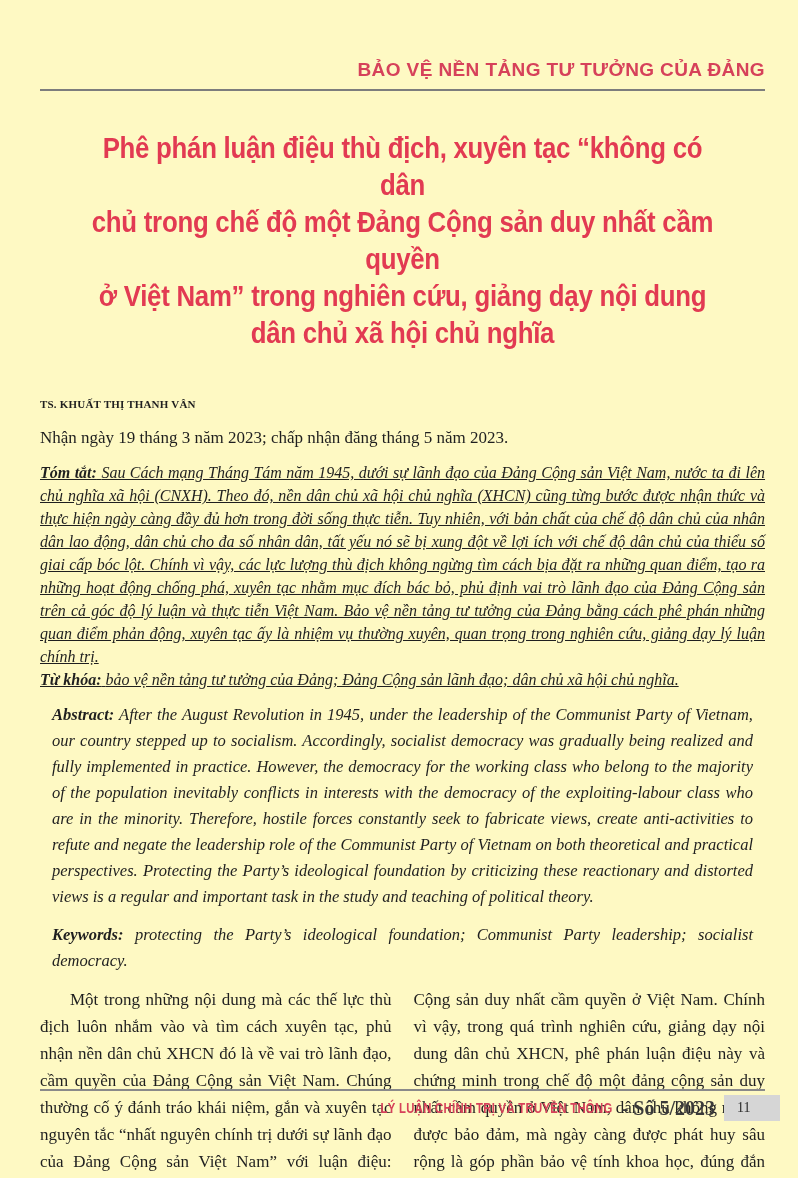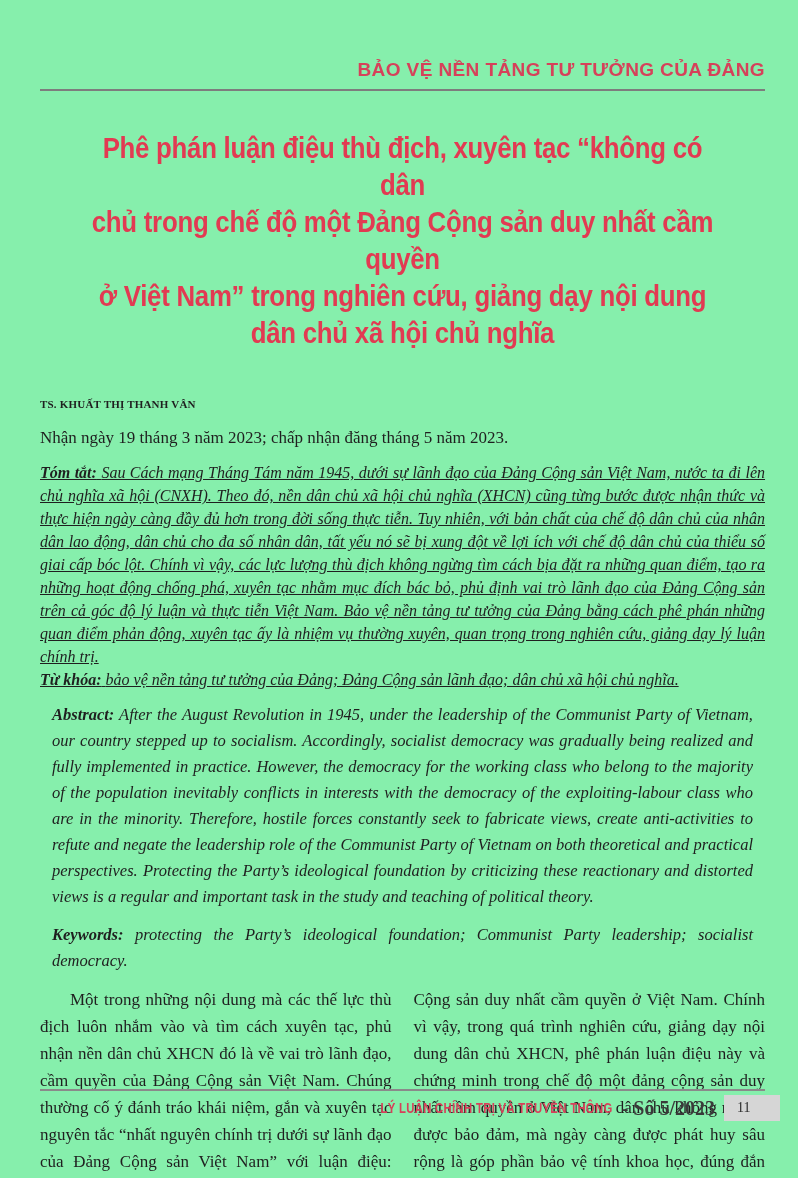--- a/index.html
+++ b/index.html
@@ -1,21 +1,21 @@
 <!DOCTYPE html>
 <html><head>
 <meta charset="utf-8">
 <style>
   html, body { margin: 0; padding: 0; background: #e8e8e8; }
   .page {
     position: relative;
     width: 798px;
     height: 1178px;
     margin: 0 auto;
-    background: #86efac;
+    background: #fef9c3;
     box-sizing: border-box;
     padding: 0 33px 8px 40px;
     overflow: hidden;
     font-family: "Liberation Serif", serif;
     color: #1f1f1f;
   }
   
   .section-label {
     margin-top: 58px;
     text-align: right;

